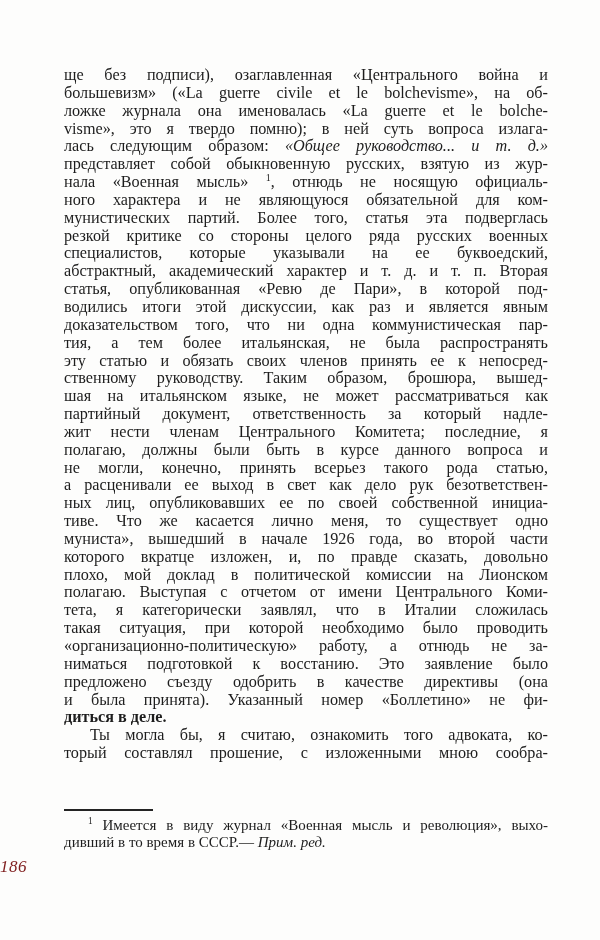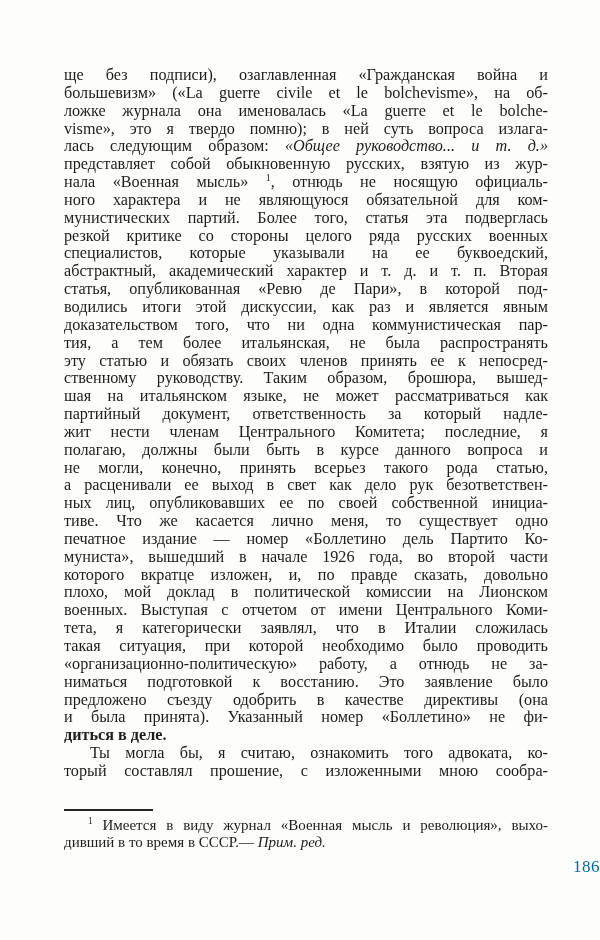--- a/index.html
+++ b/index.html
@@ -73,32 +73,33 @@
     text-align-last: left;
   }
   .fn-line.indent {
     text-indent: 24px;
   }
   .page-number {
     position: absolute;
     left: 0;
     top: 857px;
     width: 600px;
-    text-align: right;
+    text-align: left;
     font-size: 17px;
     letter-spacing: 0.5px;
-    color: #0369a1;
+    color: #7f1d1d;
+    font-style: italic;
   }
 </style>
 </head>
 <body>
 
 <div class="page">
   <div class="body-text" id="body-lines">
-      <div class="line"><span>ще без подписи), озаглавленная «Гражданская война и</span></div>
+      <div class="line"><span>ще без подписи), озаглавленная «Центрального война и</span></div>
       <div class="line"><span>большевизм» («La guerre civile et le bolchevisme», на об-</span></div>
       <div class="line"><span>ложке журнала она именовалась «La guerre et le bolche-</span></div>
       <div class="line"><span>visme», это я твердо помню); в ней суть вопроса излага-</span></div>
       <div class="line"><span>лась следующим образом: </span><span class="it">«Общее руководство... и т. д.»</span></div>
       <div class="line"><span>представляет собой обыкновенную русских, взятую из жур-</span></div>
       <div class="line"><span>нала «Военная мысль» </span><sup>1</sup><span>, отнюдь не носящую официаль-</span></div>
       <div class="line"><span>ного характера и не являющуюся обязательной для ком-</span></div>
       <div class="line"><span>мунистических партий. Более того, статья эта подверглась</span></div>
       <div class="line"><span>резкой критике со стороны целого ряда русских военных</span></div>
       <div class="line"><span>специалистов, которые указывали на ее буквоедский,</span></div>
@@ -110,25 +111,24 @@
       <div class="line"><span>эту статью и обязать своих членов принять ее к непосред-</span></div>
       <div class="line"><span>ственному руководству. Таким образом, брошюра, вышед-</span></div>
       <div class="line"><span>шая на итальянском языке, не может рассматриваться как</span></div>
       <div class="line"><span>партийный документ, ответственность за который надле-</span></div>
       <div class="line"><span>жит нести членам Центрального Комитета; последние, я</span></div>
       <div class="line"><span>полагаю, должны были быть в курсе данного вопроса и</span></div>
       <div class="line"><span>не могли, конечно, принять всерьез такого рода статью,</span></div>
       <div class="line"><span>а расценивали ее выход в свет как дело рук безответствен-</span></div>
       <div class="line"><span>ных лиц, опубликовавших ее по своей собственной инициа-</span></div>
       <div class="line"><span>тиве. Что же касается лично меня, то существует одно</span></div>
-      <div class="line"><span>печатное издание — номер «Боллетино дель Партито Ко-</span></div>
       <div class="line"><span>муниста», вышедший в начале 1926 года, во второй части</span></div>
       <div class="line"><span>которого вкратце изложен, и, по правде сказать, довольно</span></div>
       <div class="line"><span>плохо, мой доклад в политической комиссии на Лионском</span></div>
-      <div class="line"><span>военных. Выступая с отчетом от имени Центрального Коми-</span></div>
+      <div class="line"><span>полагаю. Выступая с отчетом от имени Центрального Коми-</span></div>
       <div class="line"><span>тета, я категорически заявлял, что в Италии сложилась</span></div>
       <div class="line"><span>такая ситуация, при которой необходимо было проводить</span></div>
       <div class="line"><span>«организационно-политическую» работу, а отнюдь не за-</span></div>
       <div class="line"><span>ниматься подготовкой к восстанию. Это заявление было</span></div>
       <div class="line"><span>предложено съезду одобрить в качестве директивы (она</span></div>
       <div class="line"><span>и была принята). Указанный номер «Боллетино» не фи-</span></div>
       <div class="line left"><span>диться в деле.</span></div>
       <div class="line indent"><span>Ты могла бы, я считаю, ознакомить того адвоката, ко-</span></div>
       <div class="line"><span>торый составлял прошение, с изложенными мною сообра-</span></div>
     </div>

